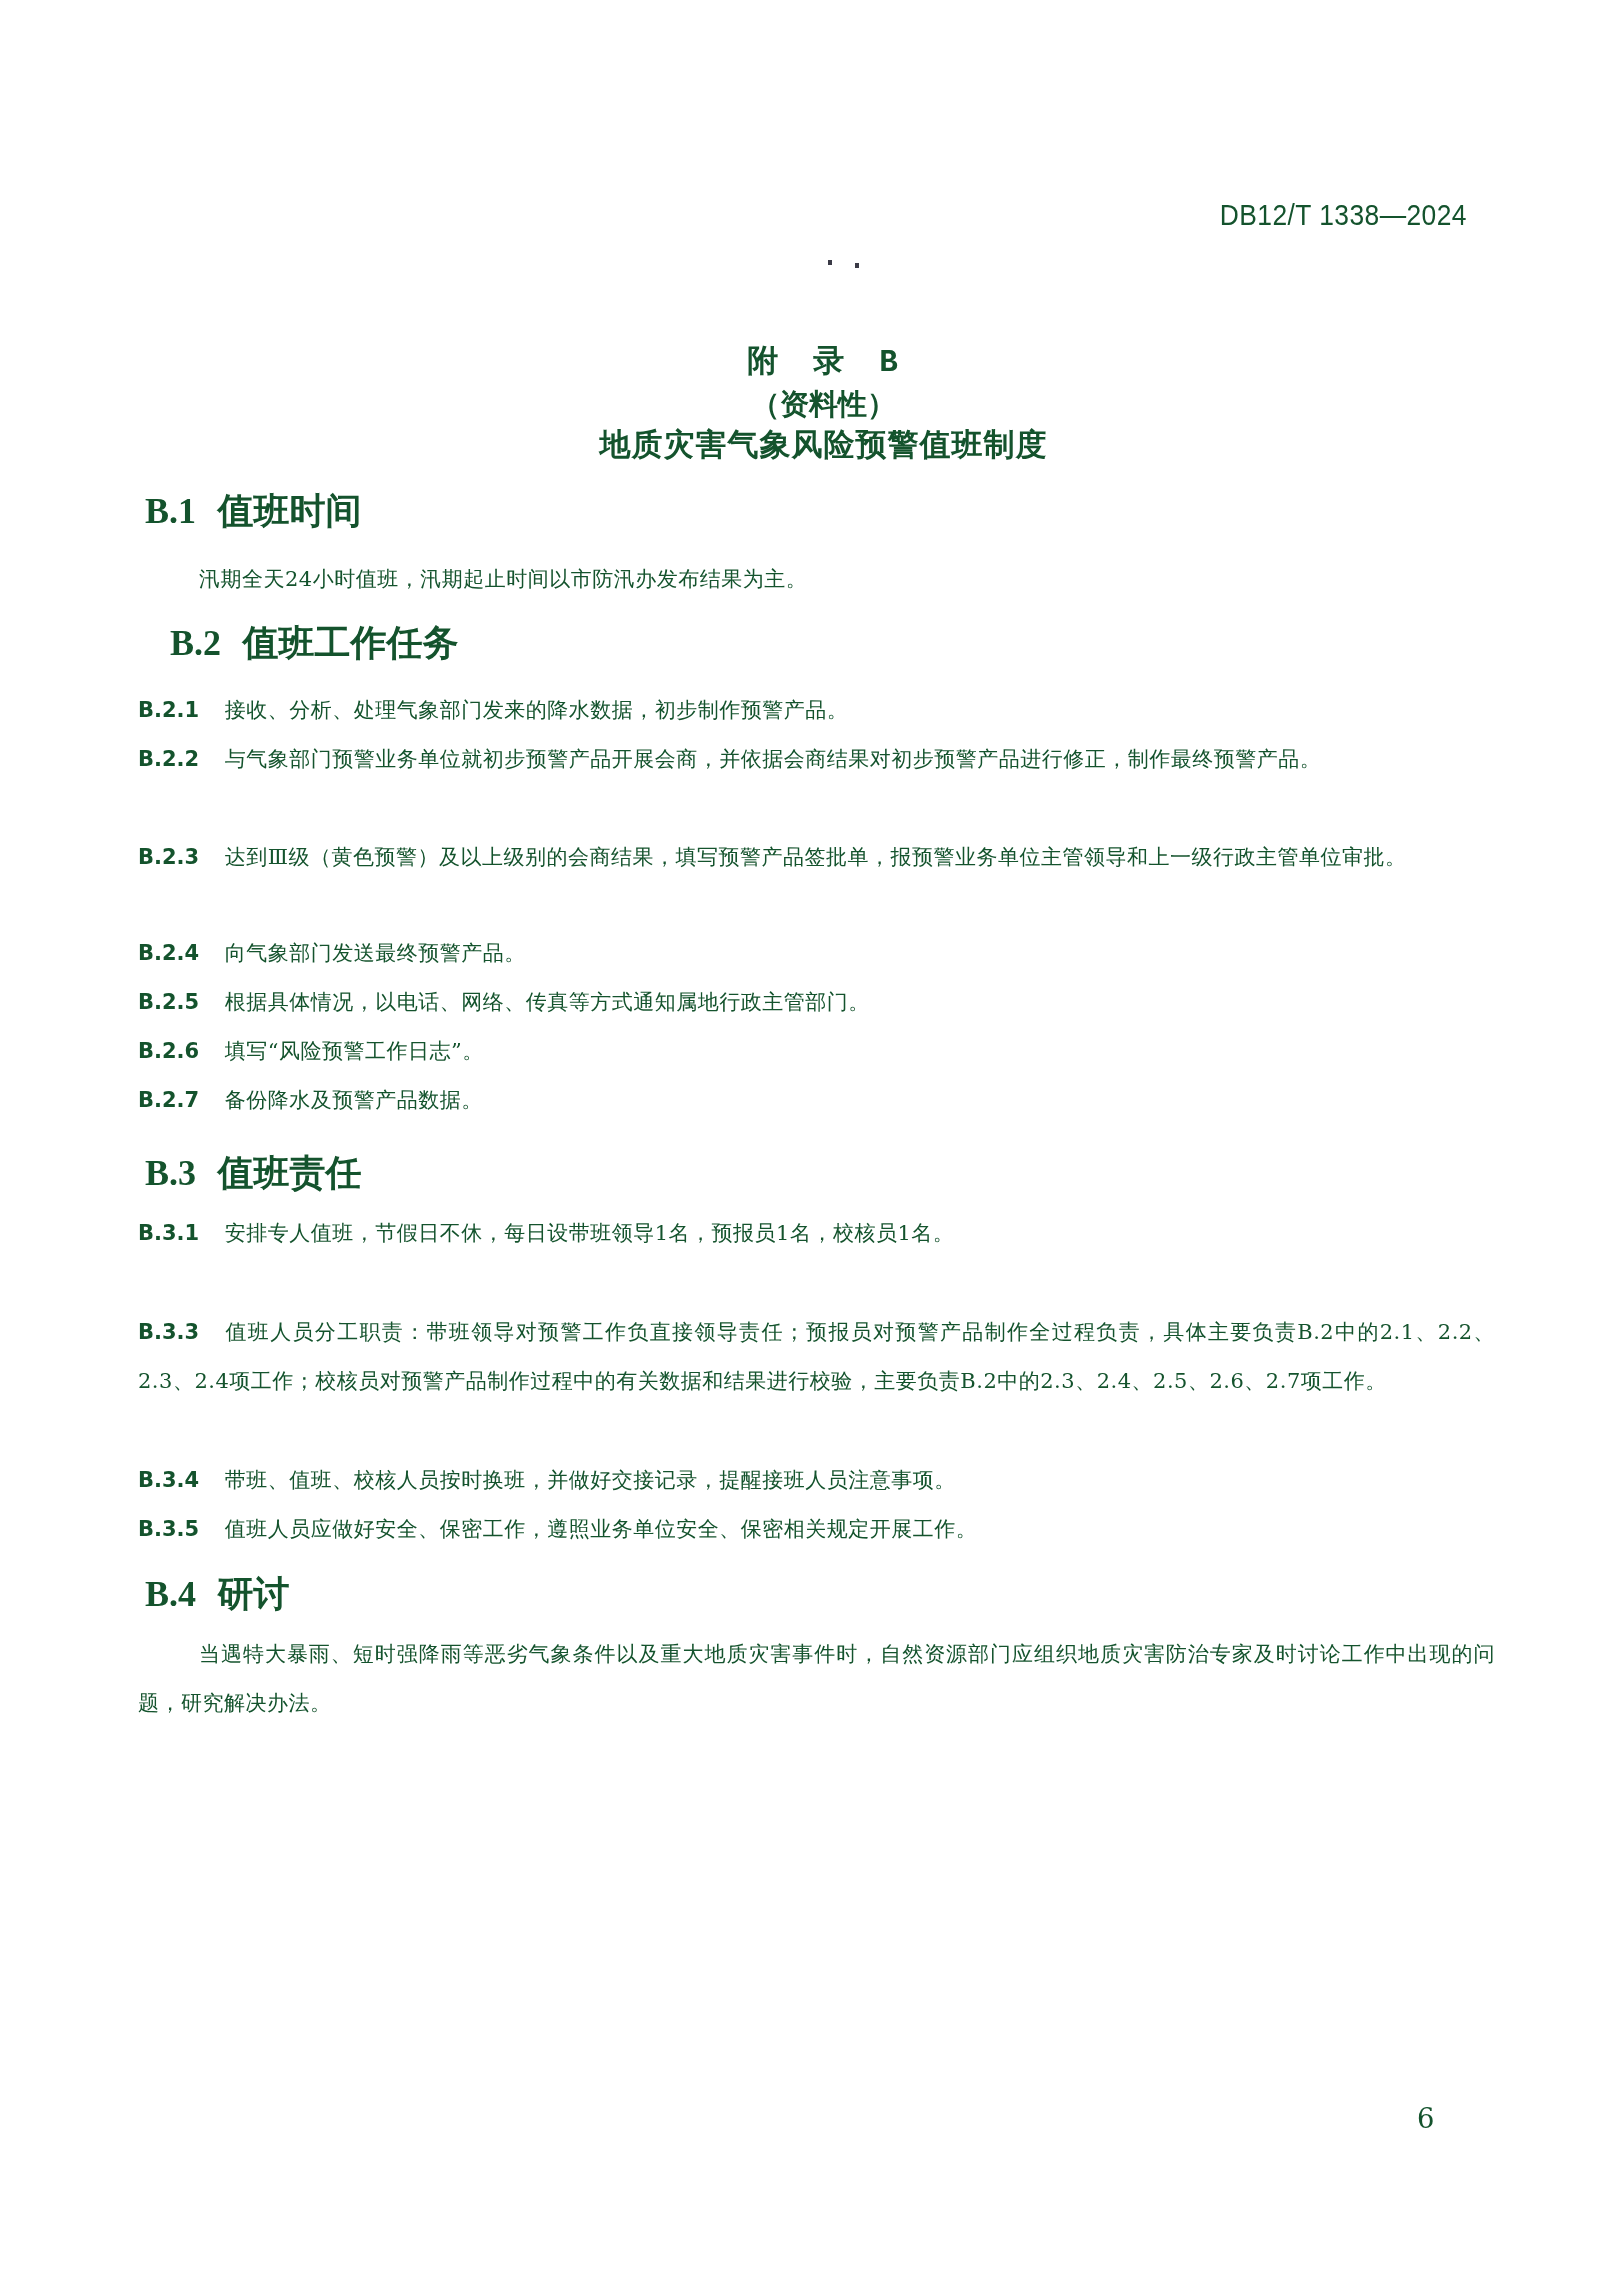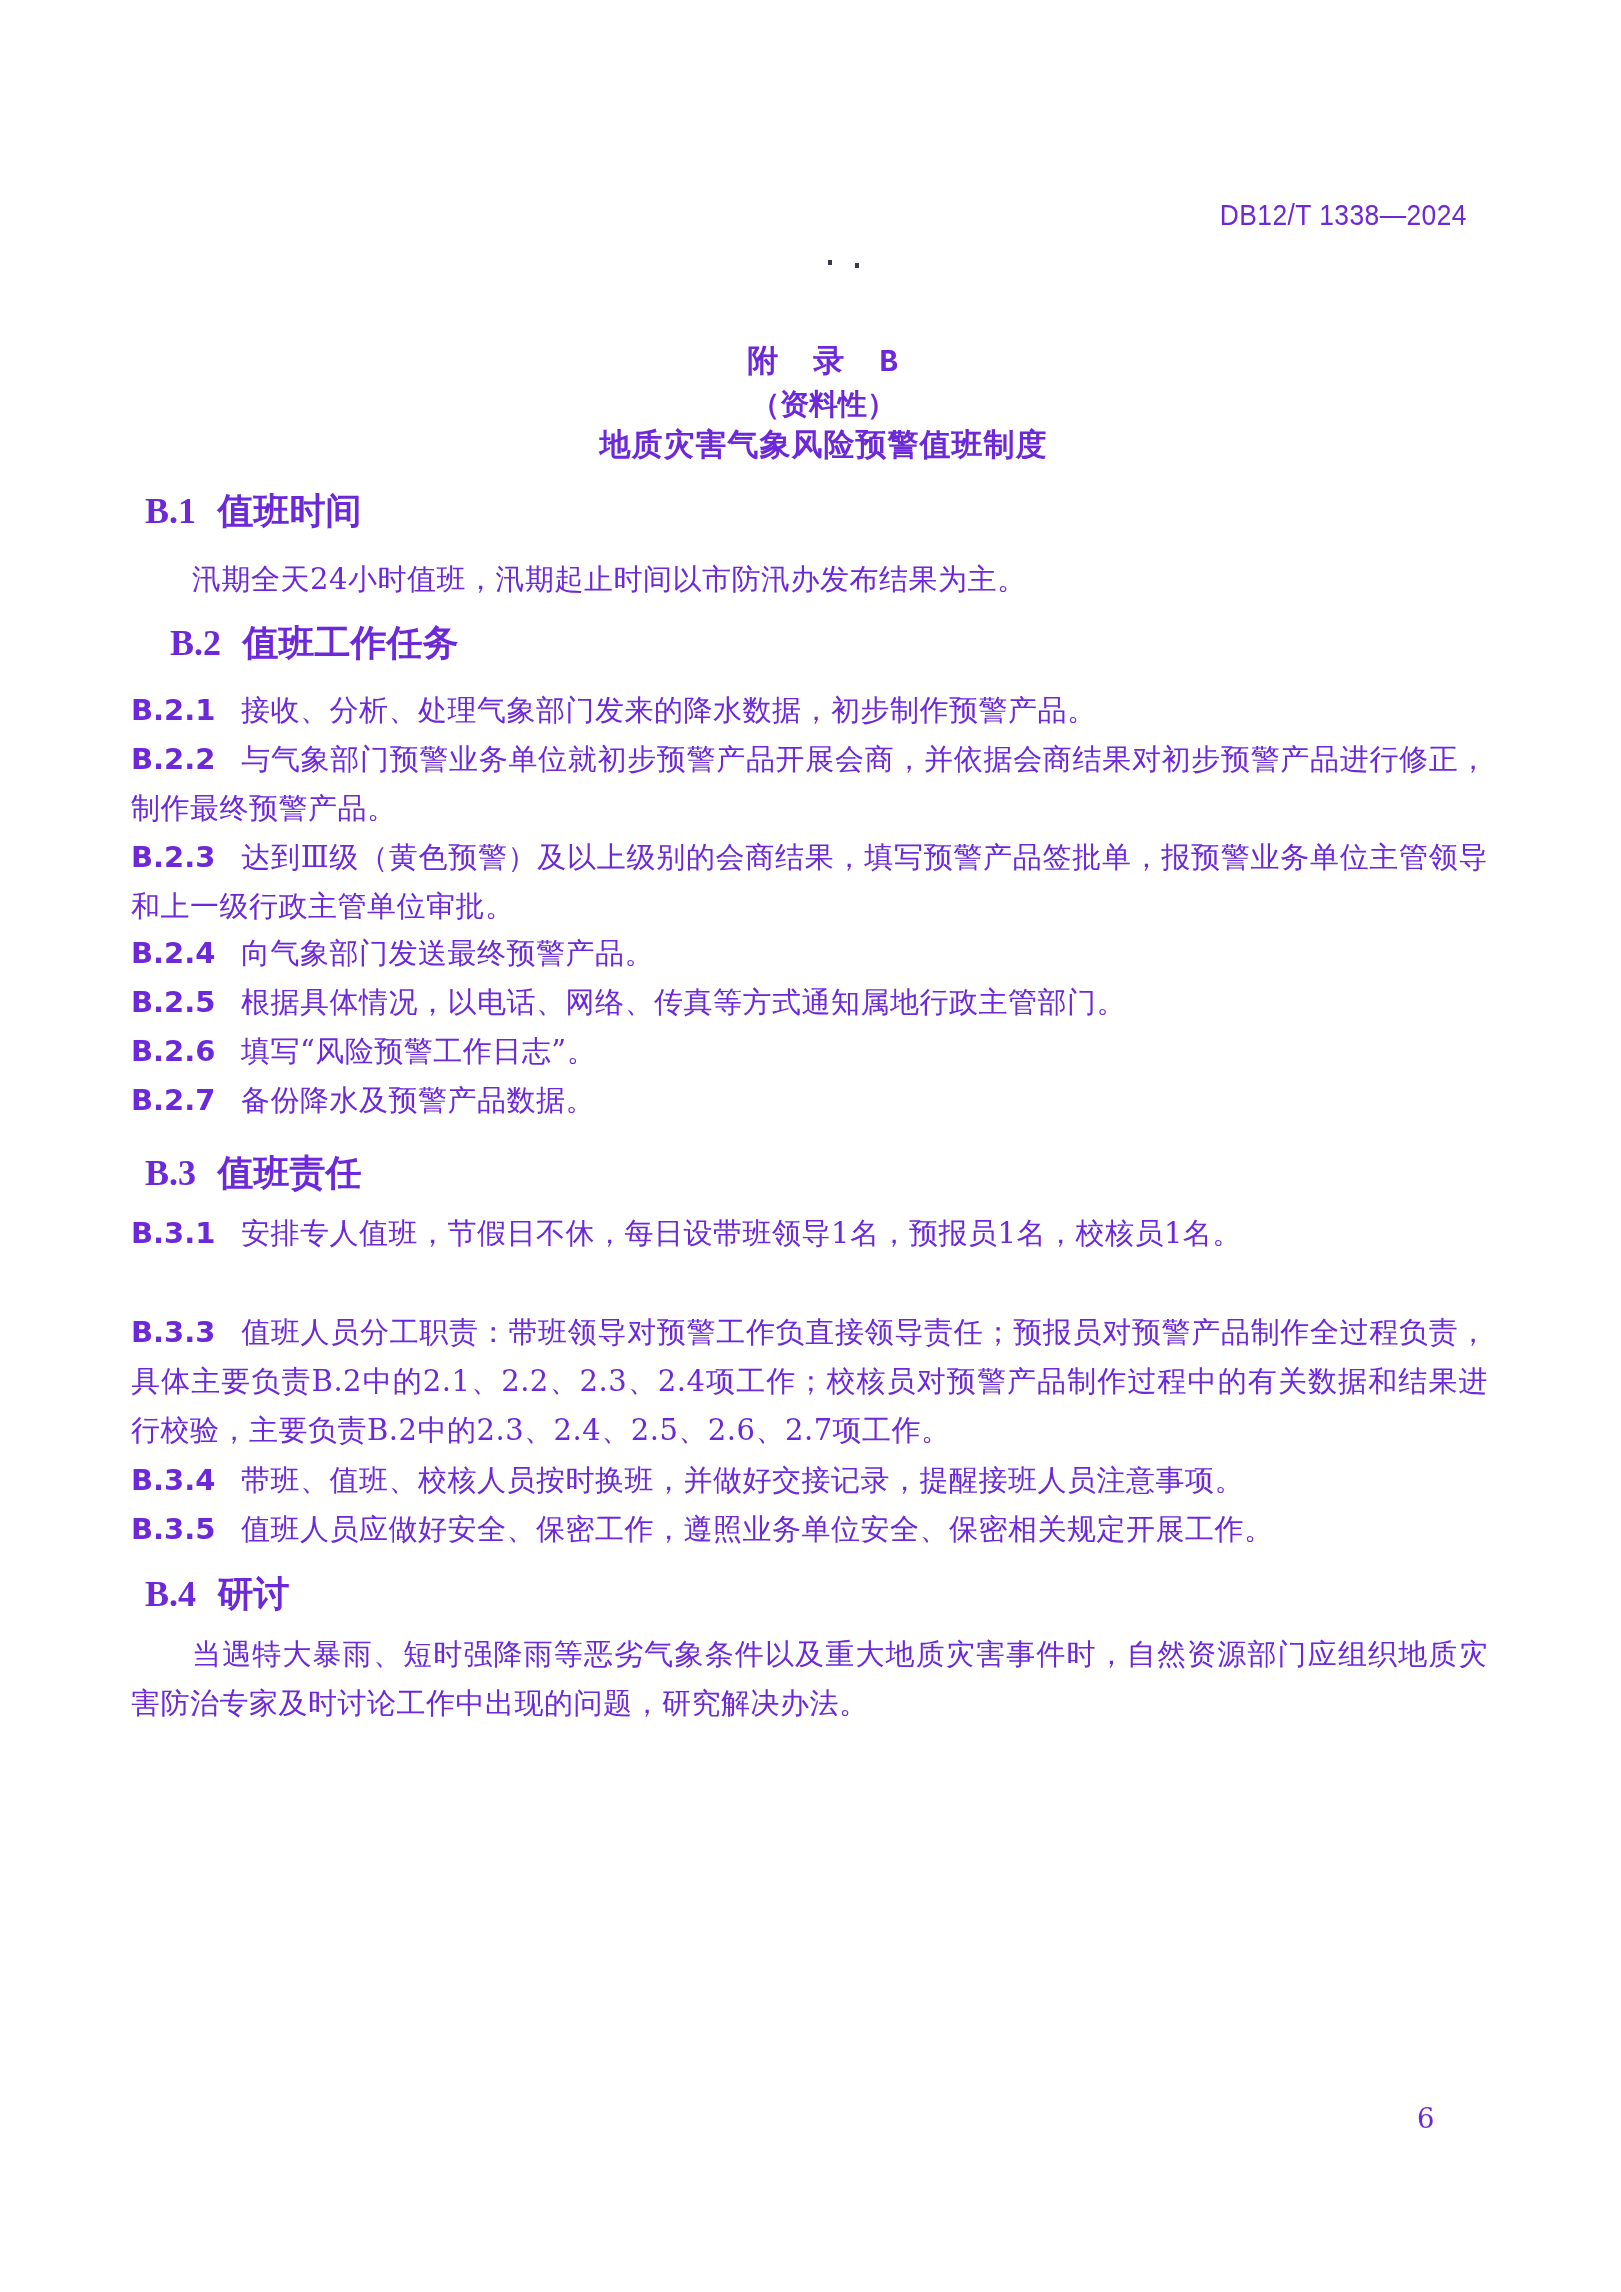--- a/index.html
+++ b/index.html
@@ -1,21 +1,21 @@
 <!DOCTYPE html>
 <html><head>
 <meta charset="utf-8">
 <style>
   html,body{margin:0;padding:0;background:#e8e8e8;}
   .page{
     position:relative;
     width:1621px;height:2293px;
     margin:0 auto;
     background:#ffffff;
-    color:#6d28d9;
+    color:#14532d;
     overflow:hidden;
     font-family:"DejaVu Serif","Liberation Serif",serif;
   }
   .abs{position:absolute;}
   .doc-number{
     top:198px;right:154px;
     font-family:"Liberation Sans","DejaVu Sans",sans-serif;
     font-size:30px;line-height:33px;
     letter-spacing:0.5px;
     transform:scaleX(0.88);transform-origin:100% 50%;
@@ -40,22 +40,22 @@
     font-weight:bold;
     font-size:36px;line-height:35px;
     white-space:nowrap;
   }
   .heading .num{margin-right:21.6px;}
   .h-b1{top:494px;}
   .h-b2{top:626px;margin-left:25px;}
   .h-b3{top:1156px;}
   .h-b4{top:1577px;}
   .body-text{
-    left:131px;width:1357px;
-    font-size:29px;line-height:49px;
+    left:138px;width:1357px;
+    font-size:21px;line-height:49px;
     letter-spacing:0.5px;
     text-align:justify;
     text-justify:inter-character;
   }
   .para{text-indent:61px;}
   .p-b1{top:555px;}
   .p-b4{top:1630px;}
   .item .num{
     font-family:"DejaVu Sans","Liberation Sans",sans-serif;
     font-weight:bold;

